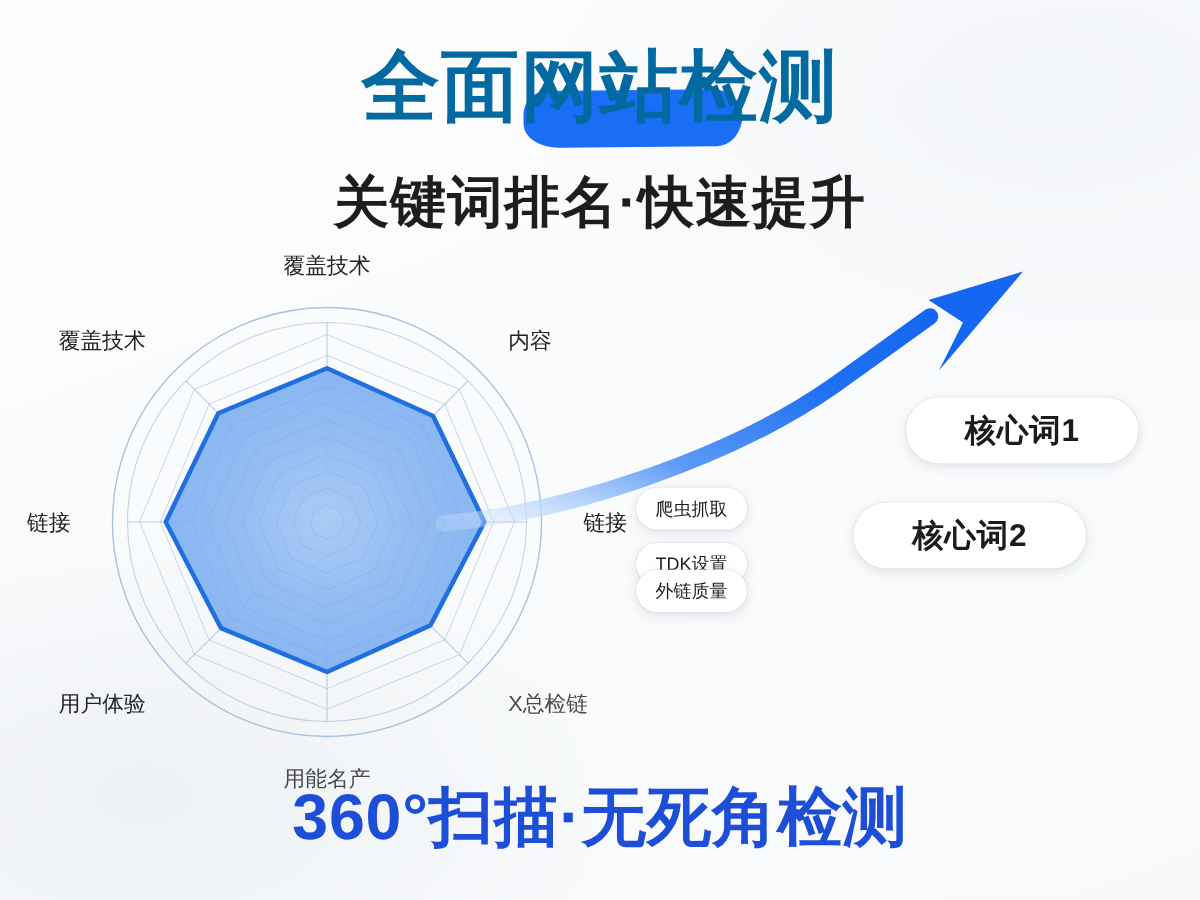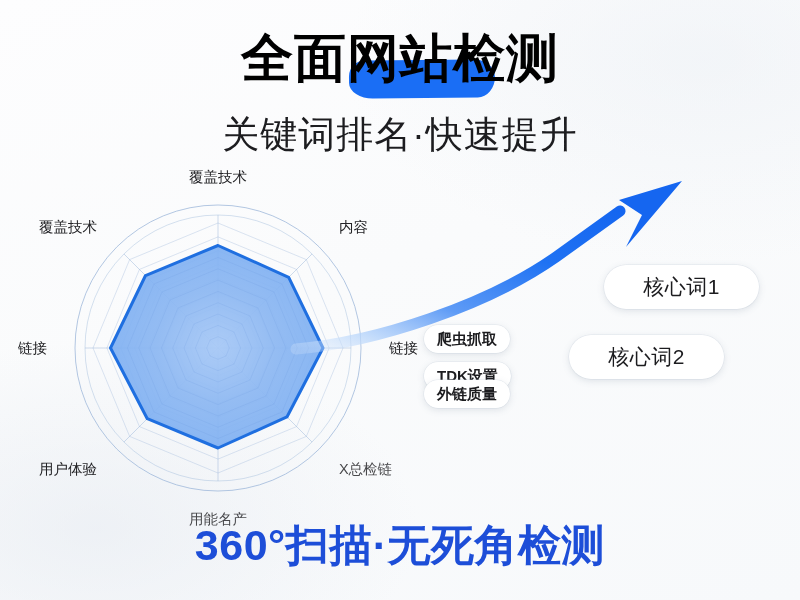--- a/index.html
+++ b/index.html
@@ -13,34 +13,34 @@
     color:#1b1b1b;
     -webkit-font-smoothing:antialiased;
   }
   #stage{position:relative;width:800px;height:600px;}
 
   
   .title-wrap{position:absolute;left:0;top:32px;width:800px;text-align:center;}
   .title{
     position:relative;display:inline-block;
     font-size:52px;font-weight:bold;letter-spacing:1px;line-height:1;
-    color:#000000;
+    color:#0369a1;
   }
   .title .hl-stroke{
     position:absolute;left:108px;top:28px;width:146px;height:38px;
     background:var(--accent,#1a6ef5);
     border-radius:20px 26px 22px 30px / 20px 22px 26px 20px;
     z-index:0;
     transform:rotate(-.6deg);
   }
   .title .ttext{position:relative;z-index:1;}
 
   .subtitle{
     position:absolute;left:0;top:116px;width:800px;text-align:center;
-    font-size:37px;font-weight:normal;letter-spacing:1px;color:#1d1d20;line-height:1;
+    font-size:37px;font-weight:bold;letter-spacing:1px;color:#1d1d20;line-height:1;
   }
 
   .bottom-title{
     position:absolute;left:0;top:524px;width:800px;text-align:center;
     font-size:43px;font-weight:bold;letter-spacing:.5px;color:#1d4ed8;line-height:1;
   }
 
   
   #radar-block{position:absolute;left:28px;top:190px;width:390px;height:320px;text-align:right;}
   #radar-svg{display:block;width:390px;height:320px;overflow:visible;}
@@ -53,22 +53,22 @@
   
   #arrow-svg{position:absolute;left:290px;top:175px;width:420px;height:200px;overflow:visible;}
 
   
   .pill{
     position:absolute;background:#ffffff;border-radius:999px;
     display:flex;align-items:center;justify-content:center;
     box-shadow:0 2px 7px rgba(90,105,130,.17),0 0 0 .5px rgba(215,222,232,.55);
     color:#1c1c1f;white-space:nowrap;
   }
-  .pill.small{height:28px;padding:0 13px;font-size:15px;font-weight:700;}
-  .pill.big{height:44px;width:155px;font-size:21px;font-weight:normal;letter-spacing:.5px;}
+  .pill.small{height:28px;padding:0 13px;font-size:12px;font-weight:400;}
+  .pill.big{height:44px;width:155px;font-size:21px;font-weight:bold;letter-spacing:.5px;}
 
   #pill-crawl{left:424px;top:325px;}
   #pill-tdk  {left:424px;top:362px;}
   #pill-link {left:424px;top:380px;}
   #pill-kw1  {left:604px;top:265px;}
   #pill-kw2  {left:569px;top:335px;}
 </style>
 </head>
 <body>
 

